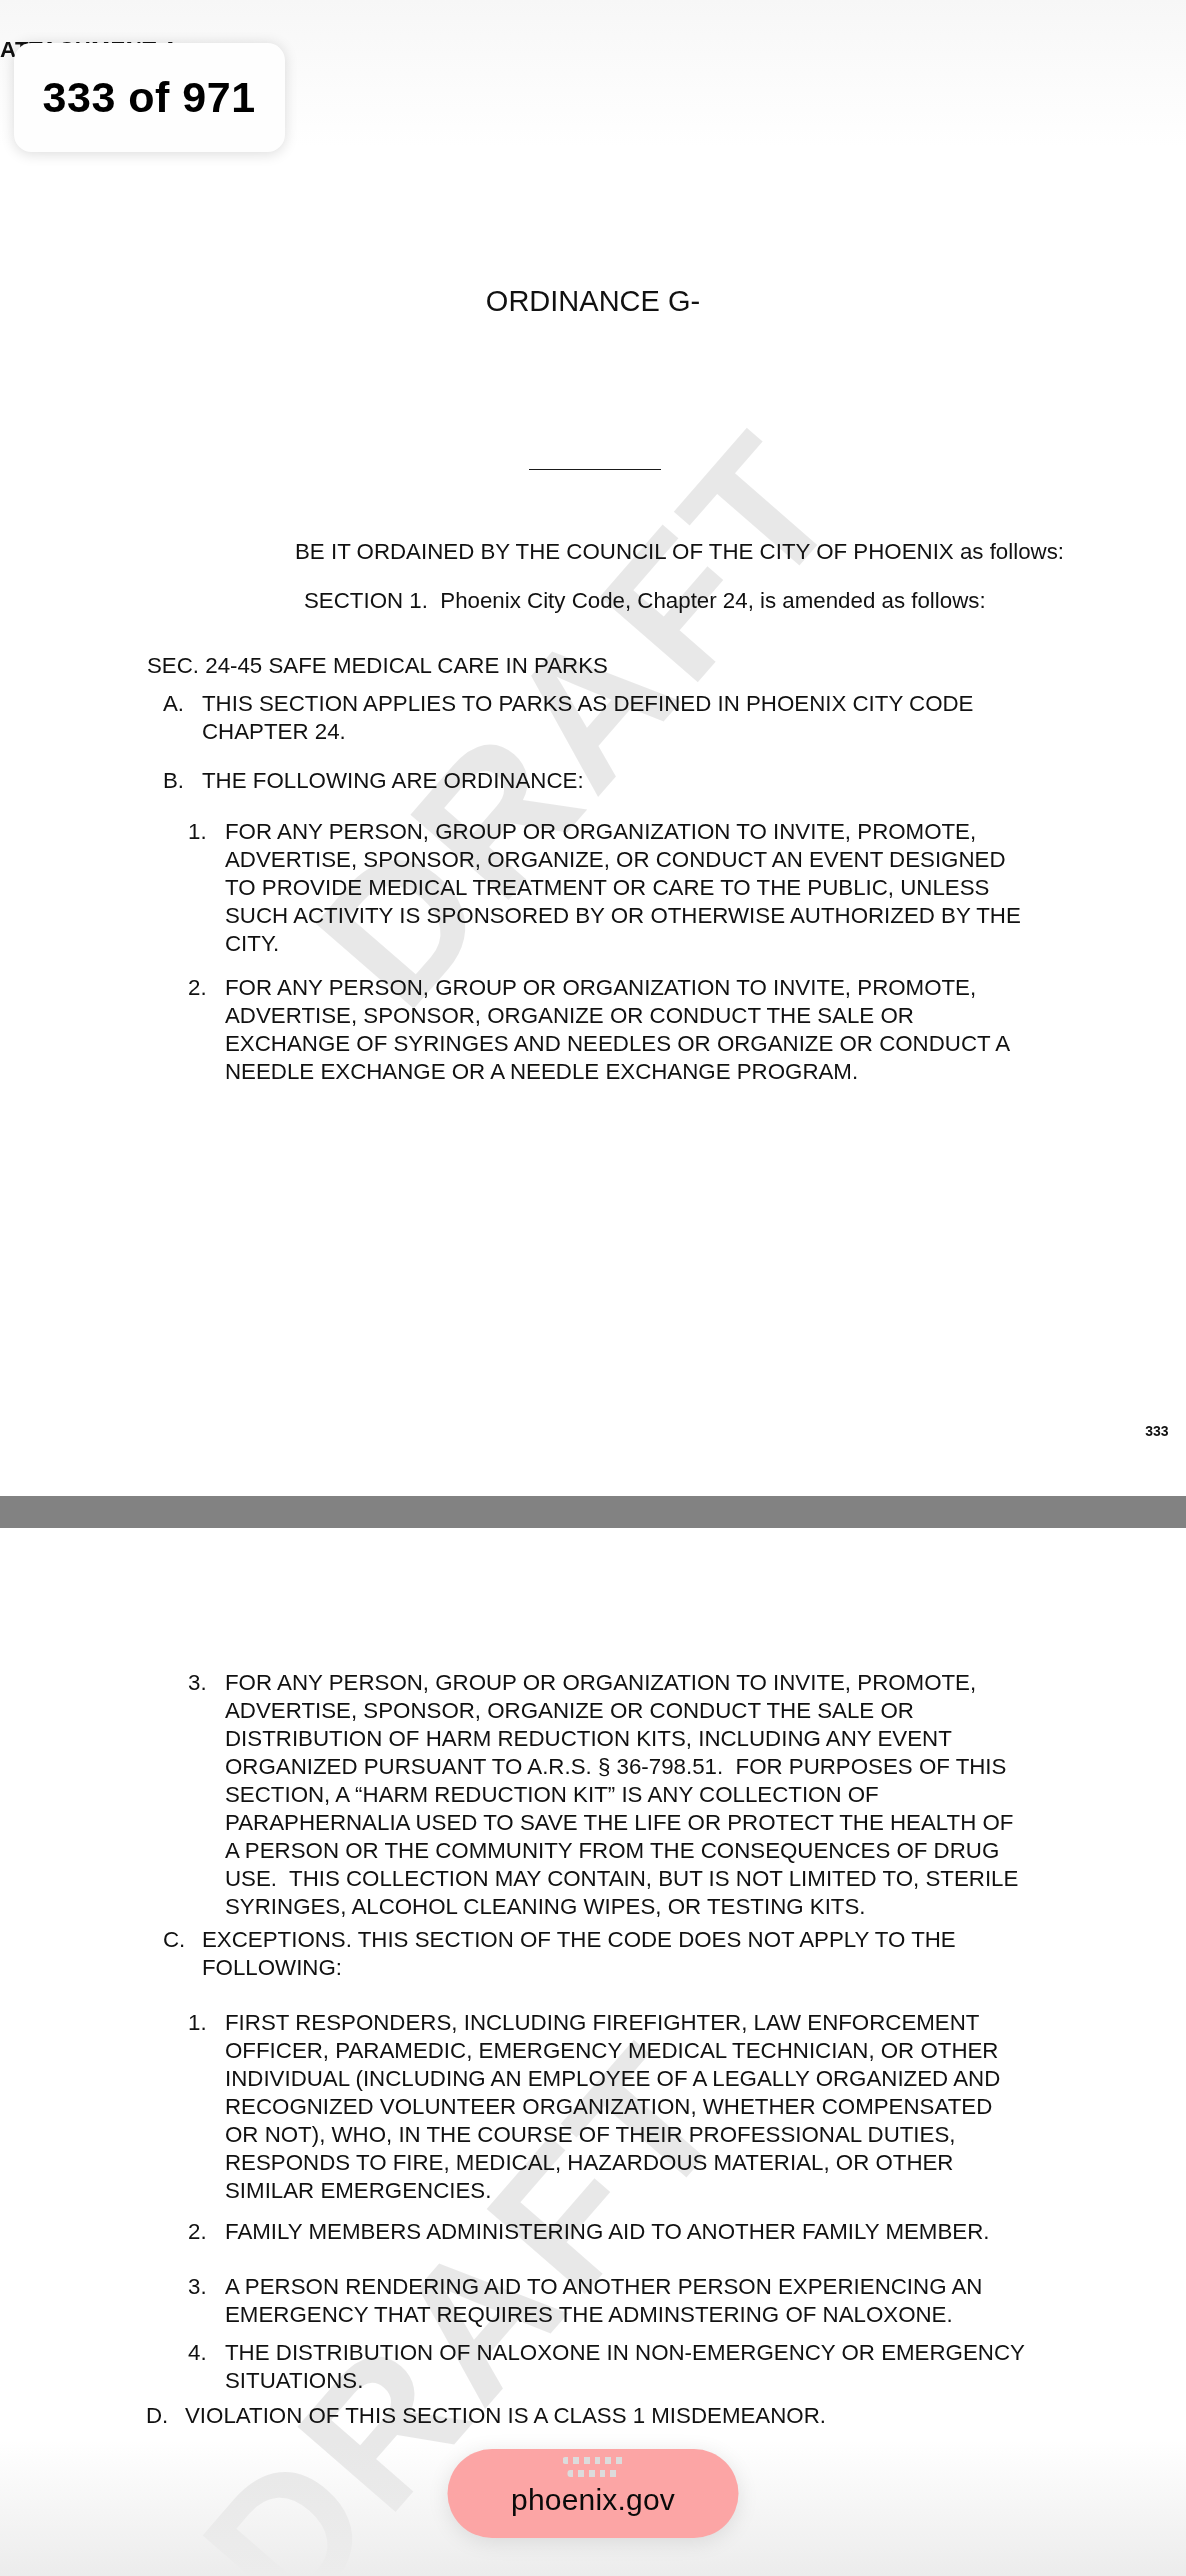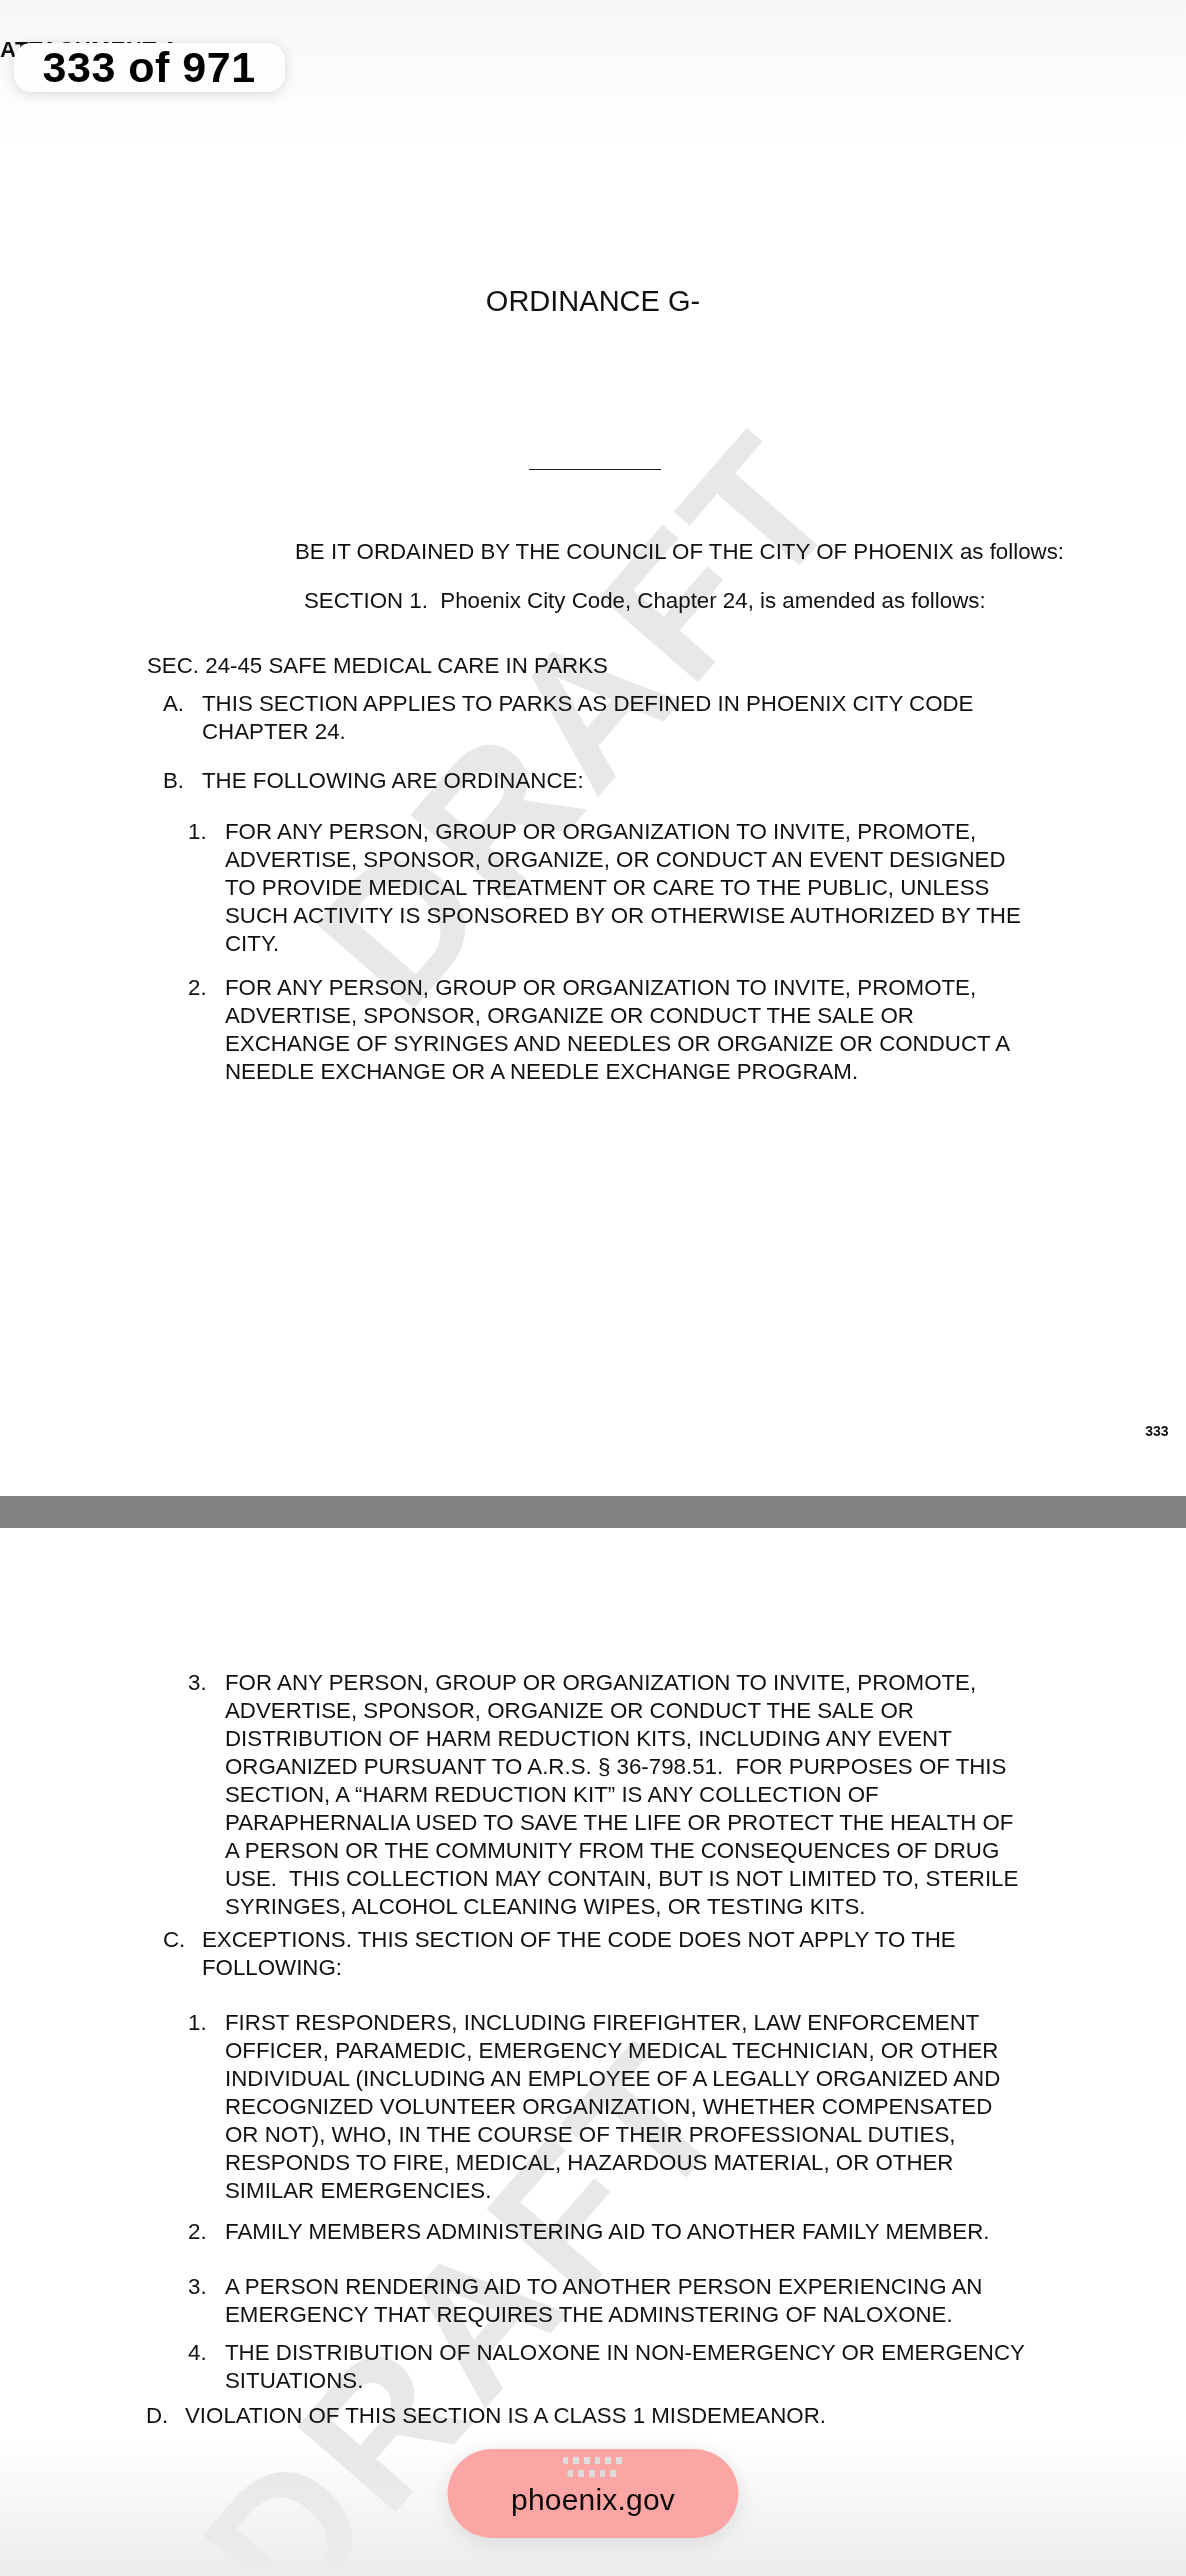--- a/index.html
+++ b/index.html
@@ -5,21 +5,21 @@
   html,body{margin:0;padding:0;background:#ffffff;}
   .viewport{
     position:relative;width:1186px;height:2576px;overflow:hidden;
     background:#ffffff;font-family:"Liberation Sans", sans-serif;color:#111;
   }
   .top-sheen{position:absolute;top:0;left:0;right:0;height:146px;
     background:linear-gradient(#f7f7f7, rgba(255,255,255,0));pointer-events:none;}
   
   .page-pill{
     position:absolute;top:43px;left:13.6px;z-index:6;
-    background:#fefefe;border-radius:17.5px;padding:0 29px;
+    background:#fefefe;border-radius:17.5px;padding:30px 29px;
     box-shadow:0 1.9px 13.6px rgba(0,0,0,0.14);
     font-size:43px;font-weight:600;color:#000;letter-spacing:0.5px;
   }
   
   .page{position:absolute;left:0;width:1186px;z-index:1;}
   .wm{
     position:absolute;z-index:0;font-weight:700;font-size:189px;letter-spacing:7.8px;
     color:#000;opacity:0.085;white-space:nowrap;pointer-events:none;
   }
   .wm1{left:579px;top:719px;transform:translate(-50%,-50%) rotate(-49deg);}

